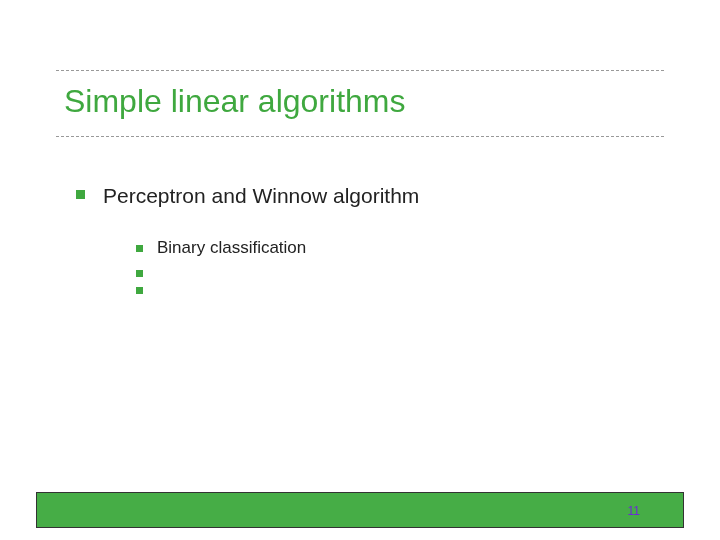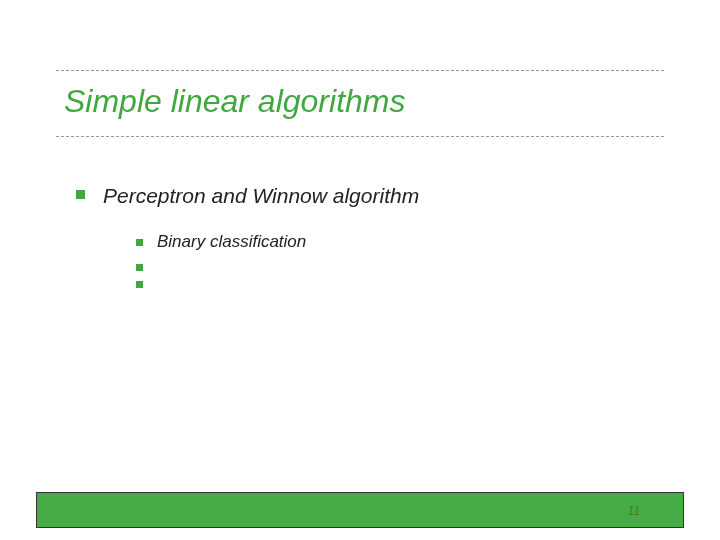--- a/index.html
+++ b/index.html
@@ -8,21 +8,20 @@
     height: 540px;
     background: #fff;
     font-family: Verdana, Geneva, sans-serif;
     position: relative;
     overflow: hidden;
   }
   .slide {
     width: 688px;
     height: 540px;
     position: relative;
-    font-style: italic;
   }
   .title-box {
     position: absolute;
     left: 56px;
     top: 70px;
     width: 608px;
     border-top: 1px dashed #999;
     border-bottom: 1px dashed #999;
     padding: 12px 8px 16px 8px;
   }
@@ -34,21 +33,21 @@
   }
   .content {
     position: absolute;
     left: 76px;
     top: 182px;
     width: 580px;
   }
   .level1 {
     display: flex;
     align-items: flex-start;
-    margin-bottom: 22px;
+    margin-bottom: 28px;
   }
   .bullet1 {
     width: 9px;
     height: 9px;
     background: #3fa83f;
     margin-top: 8px;
     margin-right: 18px;
     flex-shrink: 0;
   }
   .level1-text {
@@ -86,21 +85,21 @@
     width: 648px;
     height: 36px;
     background: #46ad46;
     border: 1px solid #333;
   }
   .page-num {
     position: absolute;
     right: 48px;
     bottom: 22px;
     font-size: 12px;
-    color: #4d7c0f;
+    color: #6d28d9;
     font-family: Arial, sans-serif;
   }
 </style>
 </head>
 <body>
 
 <div class="slide">
 
   <div class="title-box">
     <div class="title-text">Simple linear algorithms</div>

